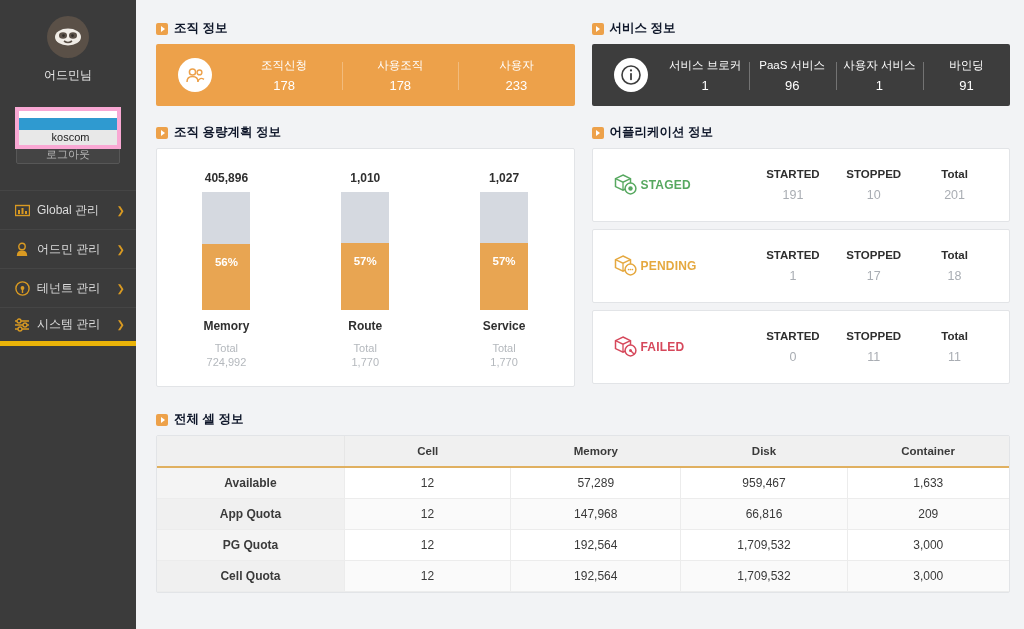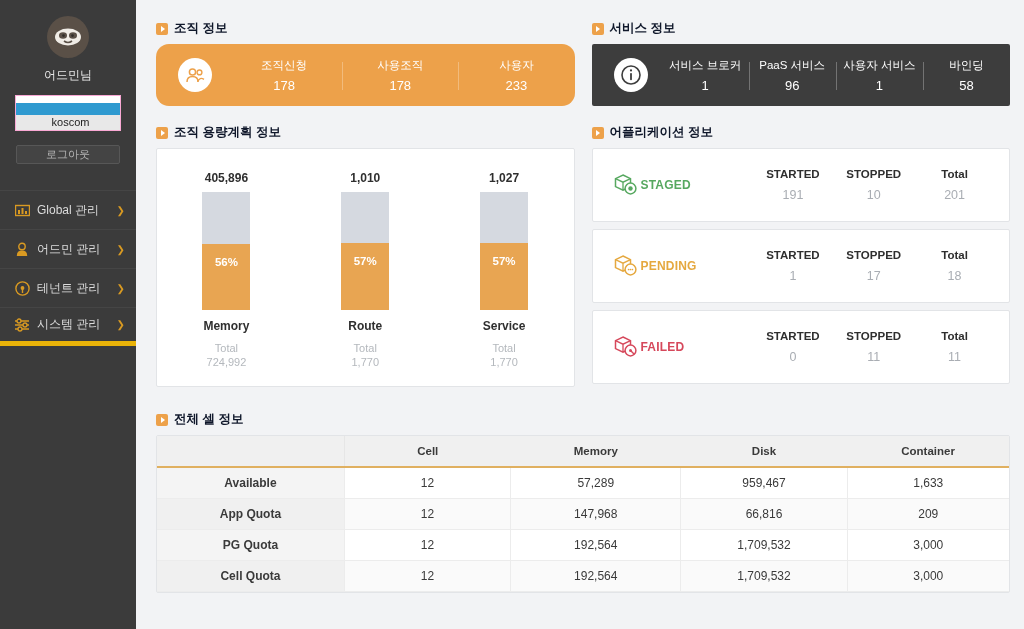--- a/index.html
+++ b/index.html
@@ -38,23 +38,23 @@
   .username {
     margin-top: 9px;
     font-size: 12px; color: #e6e6e6;
   }
 
   .org-select-wrap {
     position: relative;
     margin: 7px auto 0; width: 106px; height: 22px;
   }
   .org-select-open {
-    position: absolute; top: 4px; left: 0;
+    position: absolute; top: 16px; left: 0;
     width: 106px;
-    border: 1px solid #f9a8d4;
+    border: 4px solid #f9a8d4;
     background: #e5e5e5;
     z-index: 30;
   }
   .org-opt {
     height: 15px; line-height: 15px;
     font-size: 11px; padding-left: 5px;
     color: #1d1d1d;
   }
   .org-opt.blank { background: #ffffff; height: 7px; }
   .org-opt.sel { background: #2f9ad0; height: 12px; }
@@ -114,21 +114,21 @@
     border-bottom: 3px solid transparent;
     margin-left: 1px;
   }
 
   
   .summary {
     height: 62px; border-radius: 2px;
     display: flex; align-items: center;
     padding-left: 22px;
   }
-  .summary.orange { background: #eda14a; border-radius: 13px; }
+  .summary.orange { background: #eda14a; }
   .summary.dark   { background: #3d3d3d; }
   .sum-circle {
     width: 34px; height: 34px; border-radius: 50%;
     background: #ffffff; flex: 0 0 34px;
     display: flex; align-items: center; justify-content: center;
     margin-right: 14px;
   }
   .sum-stats { display: flex; flex: 1 1 auto; }
   .sum-cell {
     flex: 1 1 0; text-align: center;
@@ -375,21 +375,21 @@
             <div class="sum-cell">
               <div class="sum-lbl">PaaS 서비스</div>
               <div class="sum-val">96</div>
             </div>
             <div class="sum-cell">
               <div class="sum-lbl">사용자 서비스</div>
               <div class="sum-val">1</div>
             </div>
             <div class="sum-cell">
               <div class="sum-lbl">바인딩</div>
-              <div class="sum-val">58</div>
+              <div class="sum-val">91</div>
             </div>
           </div>
         </div>
       </div>
     </div>
 
     <div class="row" style="margin-top:18px">
 
       <div class="col">
         <div class="sec-title">

